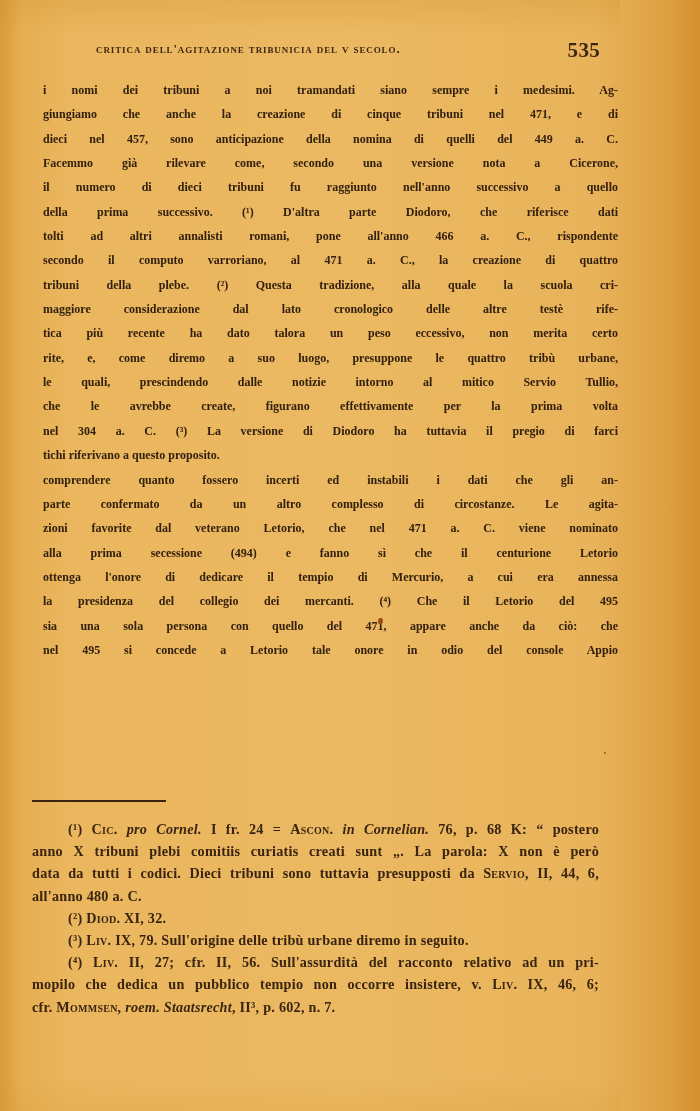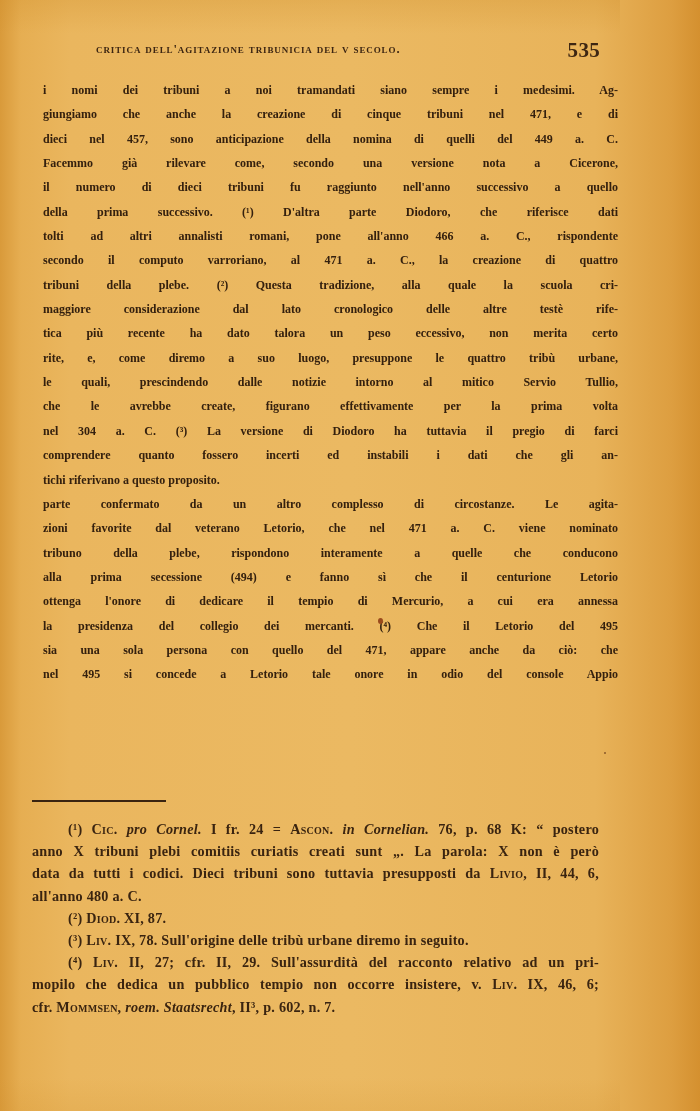--- a/index.html
+++ b/index.html
@@ -149,45 +149,44 @@
     <span class="line">della prima successivo. (¹) D'altra parte Diodoro, che riferisce dati</span>
     <span class="line">tolti ad altri annalisti romani, pone all'anno 466 a. C., rispondente</span>
     <span class="line">secondo il computo varroriano, al 471 a. C., la creazione di quattro</span>
     <span class="line">tribuni della plebe. (²) Questa tradizione, alla quale la scuola cri-</span>
     <span class="line">maggiore considerazione dal lato cronologico delle altre testè rife-</span>
     <span class="line">tica più recente ha dato talora un peso eccessivo, non merita certo</span>
     <span class="line">rite, e, come diremo a suo luogo, presuppone le quattro tribù urbane,</span>
     <span class="line">le quali, prescindendo dalle notizie intorno al mitico Servio Tullio,</span>
     <span class="line">che le avrebbe create, figurano effettivamente per la prima volta</span>
     <span class="line">nel 304 a. C. (³) La versione di Diodoro ha tuttavia il pregio di farci</span>
+    <span class="line last">tichi riferivano a questo proposito.</span>
     <span class="line">comprendere quanto fossero incerti ed instabili i dati che gli an-</span>
-    <span class="line last">tichi riferivano a questo proposito.</span>
     <span class="line">parte confermato da un altro complesso di circostanze. Le agita-</span>
     <span class="line">zioni favorite dal veterano Letorio, che nel 471 a. C. viene nominato</span>
-    <span class="line">tribuno della plebe, rispondono interamente a quelle che conducono</span>
     <span class="line">alla prima secessione (494) e fanno sì che il centurione Letorio</span>
     <span class="line">ottenga l'onore di dedicare il tempio di Mercurio, a cui era annessa</span>
     <span class="line">la presidenza del collegio dei mercanti. (⁴) Che il Letorio del 495</span>
     <span class="line">sia una sola persona con quello del 471, appare anche da ciò: che</span>
     <span class="line">nel 495 si concede a Letorio tale onore in odio del console Appio</span>
   </div>
 
   <div class="footnote-rule"></div>
 
   <div class="footnotes">
 
     <span class="fn-line indent"><span>(¹)</span> <span class="sc">Cic.</span><span> </span><span class="it">pro Cornel.</span><span> I fr. 24 = </span><span class="sc">Ascon.</span><span> </span><span class="it">in Cornelian.</span><span> 76, p. 68 K: “ postero</span></span>
     <span class="fn-line">anno X tribuni plebi comitiis curiatis creati sunt „. La parola: X non è però</span>
-    <span class="fn-line"><span>data da tutti i codici. Dieci tribuni sono tuttavia presupposti da </span><span class="sc">Livio</span><span>, II, 44, 6,</span></span>
+    <span class="fn-line"><span>data da tutti i codici. Dieci tribuni sono tuttavia presupposti da </span><span class="sc">Servio</span><span>, II, 44, 6,</span></span>
     <span class="fn-line last">all'anno 480 a. C.</span>
 
-    <span class="fn-line indent last"><span>(²)</span> <span class="sc">Diod.</span><span> XI, 87.</span></span>
+    <span class="fn-line indent last"><span>(²)</span> <span class="sc">Diod.</span><span> XI, 32.</span></span>
 
-    <span class="fn-line indent last"><span>(³)</span> <span class="sc">Liv.</span><span> IX, 78. Sull'origine delle tribù urbane diremo in seguito.</span></span>
+    <span class="fn-line indent last"><span>(³)</span> <span class="sc">Liv.</span><span> IX, 79. Sull'origine delle tribù urbane diremo in seguito.</span></span>
 
-    <span class="fn-line indent"><span>(⁴)</span> <span class="sc">Liv.</span><span> II, 27; cfr. II, 29. Sull'assurdità del racconto relativo ad un pri-</span></span>
+    <span class="fn-line indent"><span>(⁴)</span> <span class="sc">Liv.</span><span> II, 27; cfr. II, 56. Sull'assurdità del racconto relativo ad un pri-</span></span>
     <span class="fn-line"><span>mopilo che dedica un pubblico tempio non occorre insistere, v. </span><span class="sc">Liv.</span><span> IX, 46, 6;</span></span>
     <span class="fn-line last"><span>cfr. </span><span class="sc">Mommsen</span><span>, </span><span class="it">roem. Staatsrecht</span><span>, II³, p. 602, n. 7.</span></span>
   </div>
 
   <div class="speck"></div>
   <div class="speck2"></div>
 </div>
 
 </body></html>

